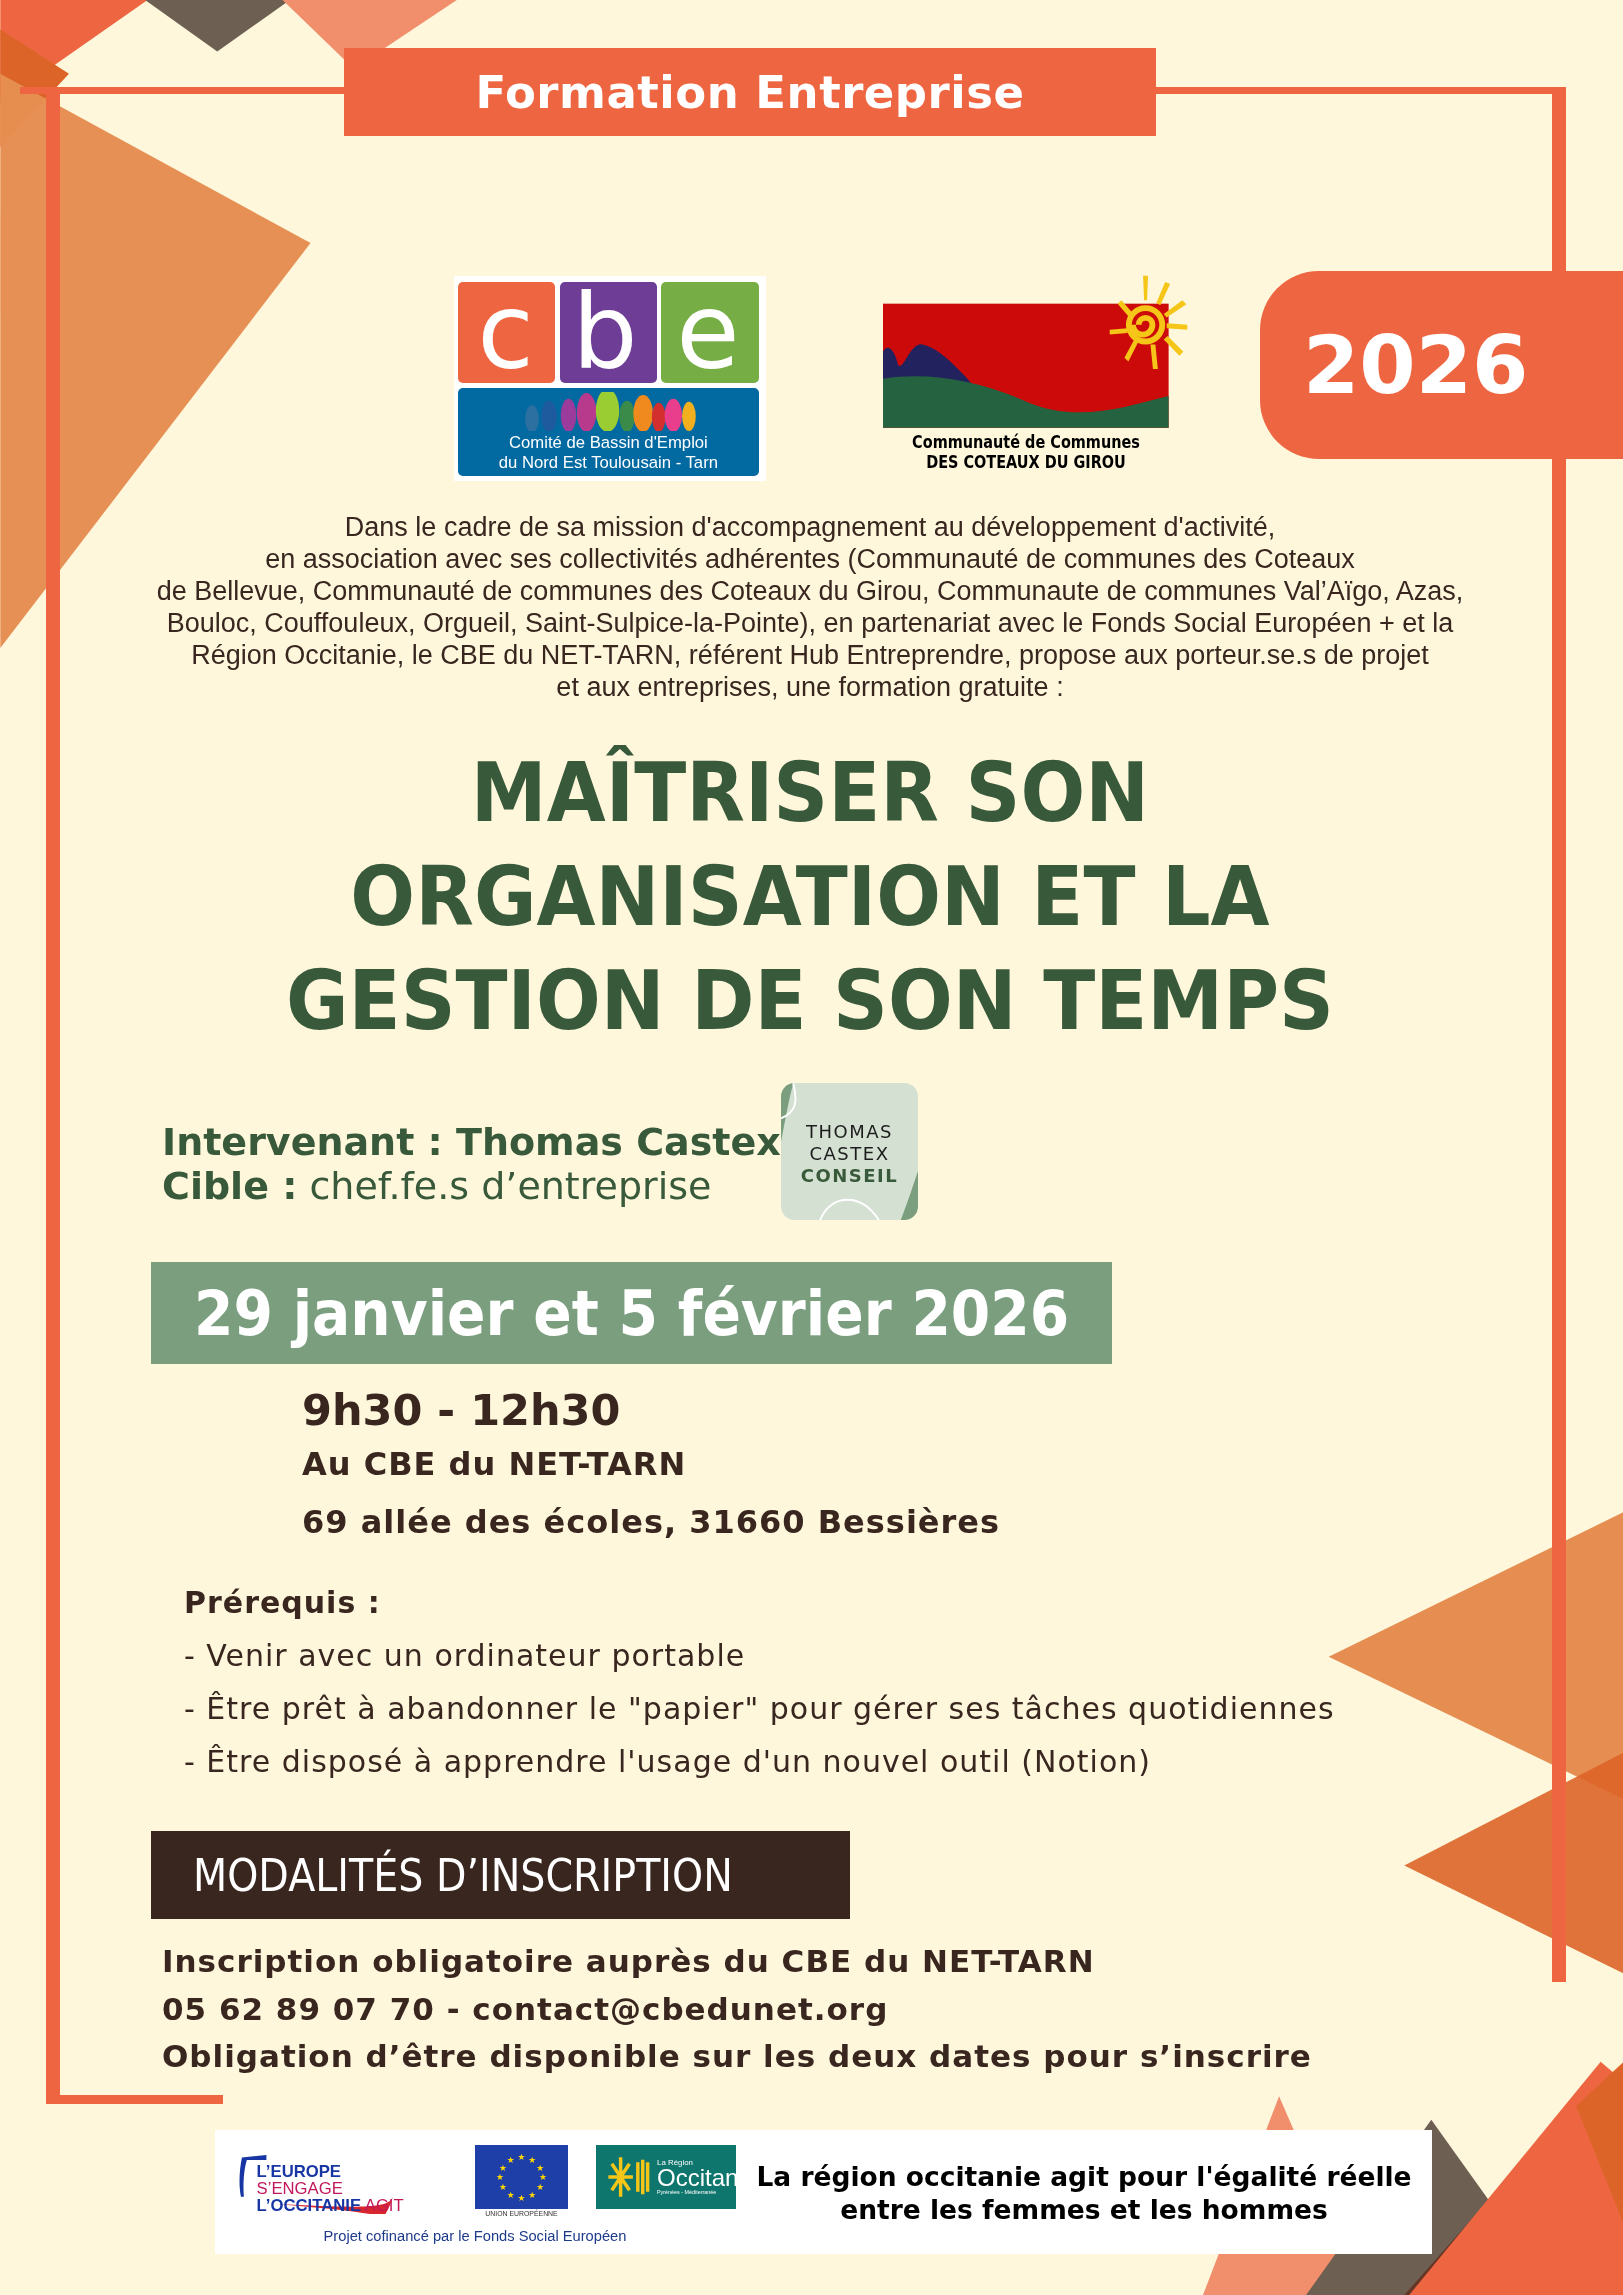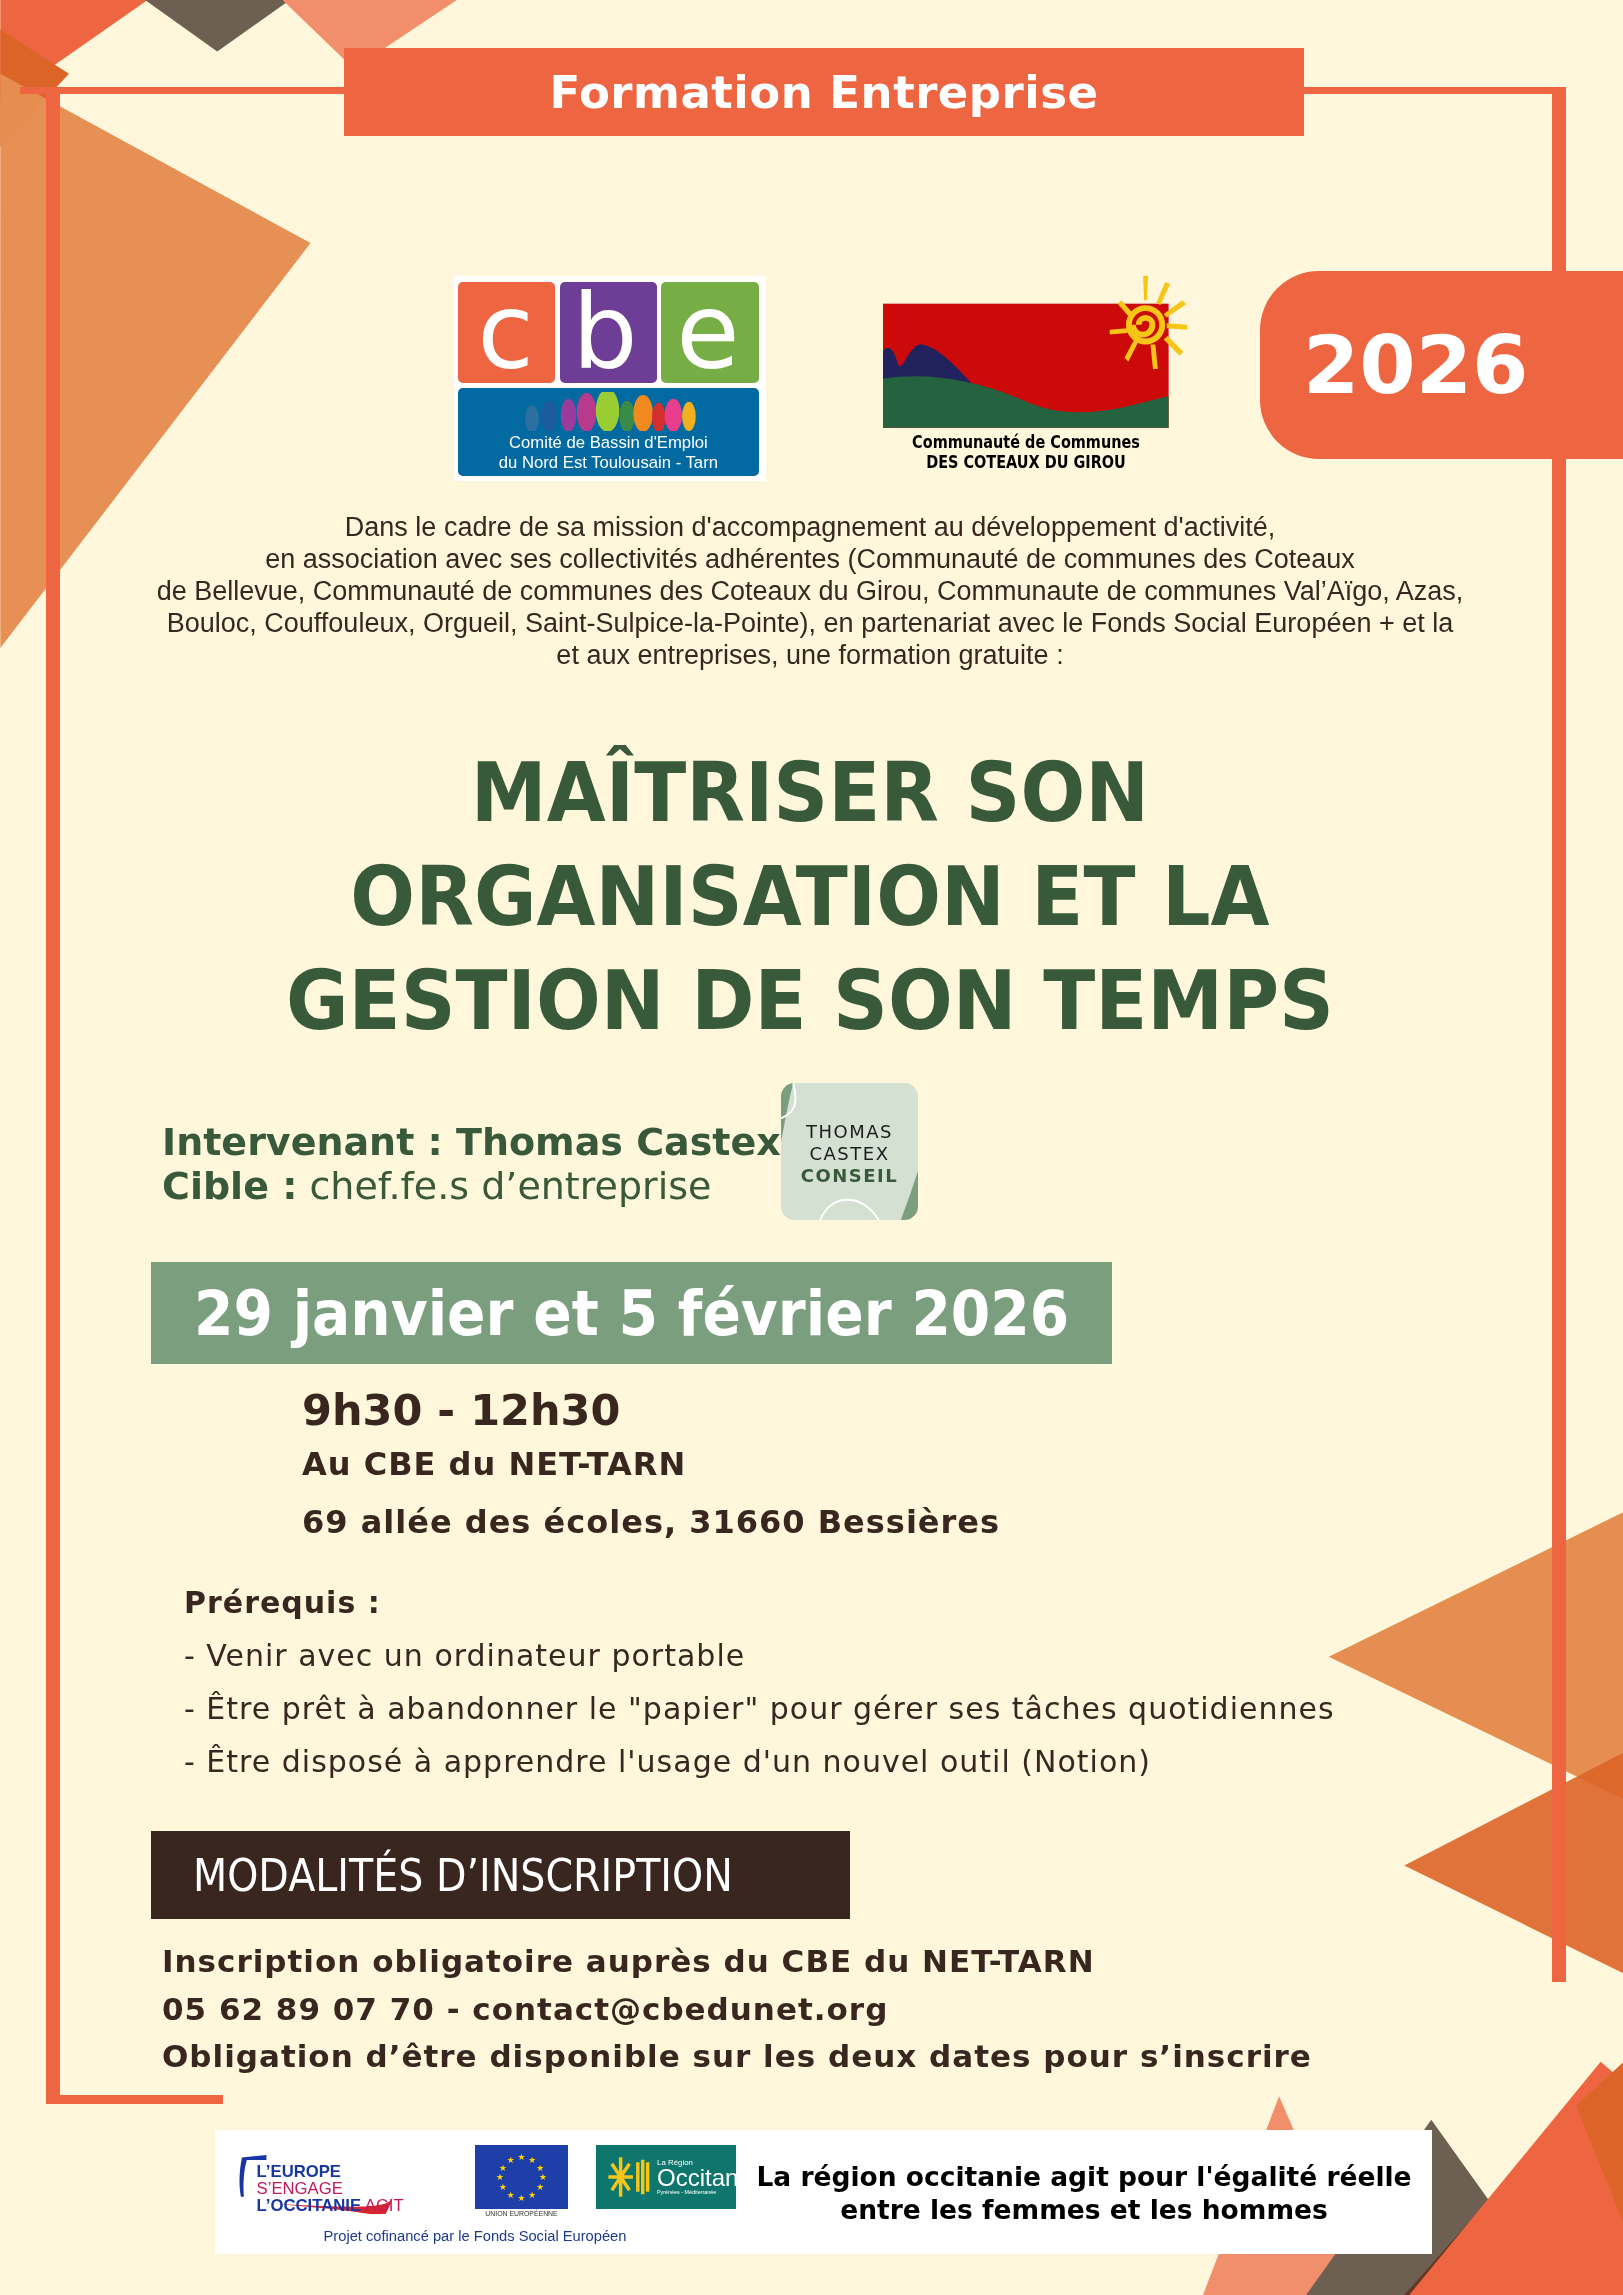--- a/index.html
+++ b/index.html
@@ -1,20 +1,20 @@
 <!DOCTYPE html>
 <html style="font-size:7.9px"><head>
 <meta charset="utf-8">
 <style>
   html, body { margin:0; padding:0; }
   body { width:1624px; height:2295px; position:relative; overflow:hidden; background:#FEF7DC; font-family:"DejaVu Sans", sans-serif; color:#38261F; }
   .abs { position:absolute; }
   svg.deco { position:absolute; left:0; top:0; }
   .frame { position:absolute; background:#EE6641; }
-  .banner-top { left:344px; top:48px; width:960px; height:88px; background:#EE6641; display:flex; align-items:center; justify-content:center; color:#fff; font-family:"DejaVu Sans", sans-serif; font-size:45px; font-weight:bold; letter-spacing:0.5px; }
+  .banner-top { left:344px; top:48px; width:812px; height:88px; background:#EE6641; display:flex; align-items:center; justify-content:center; color:#fff; font-family:"DejaVu Sans", sans-serif; font-size:45px; font-weight:bold; letter-spacing:0.5px; }
   .year-badge { left:1260px; top:271px; width:364px; height:188px; background:#EE6641; border-radius:59px 0 0 59px; display:flex; align-items:center; color:#fff; font-family:"DejaVu Sans", sans-serif; font-weight:bold; font-size:81px; }
   .year-badge span { margin-left:43px; }
   .intro { left:98px; top:511px; width:1424px; text-align:center; font-family:"Liberation Sans", sans-serif; font-size:27px; line-height:32px; color:#38261F; }
   .title { left:98px; top:741px; width:1424px; text-align:center; font-family:"DejaVu Sans", sans-serif; font-weight:bold; font-size:82px; line-height:104px; color:#38593A; transform:scaleX(0.93); transform-origin:center top; }
   .speaker { left:162px; font-family:"DejaVu Sans", sans-serif; font-size:38px; color:#38593A; }
   .speaker b { font-weight:bold; }
   .tc-logo { left:781px; top:1083px; width:137px; height:137px; border-radius:13.7px; background:#D3E0D2; overflow:hidden; }
   .tc-logo .txt { position:absolute; left:0; top:38px; width:100%; text-align:center; font-family:"DejaVu Sans", sans-serif; font-size:18px; line-height:22px; letter-spacing:1.5px; color:#1d1d1d; }
   .tc-logo .txt .green { color:#38593A; font-weight:bold; }
   .date-banner { left:151px; top:1262px; width:961px; height:102px; background:#7A9E7E; color:#fff; font-family:"DejaVu Sans", sans-serif; font-weight:bold; font-size:63px; display:flex; align-items:center; }
@@ -116,20 +116,21 @@
     <div style="transform:scaleX(0.85);">Communauté de Communes</div>
     <div style="transform:scaleX(0.85);">DES COTEAUX DU GIROU</div>
   </div>
 </div>
 
 <div class="abs intro">
   <div>Dans le cadre de sa mission d'accompagnement au développement d'activité,</div>
   <div>en association avec ses collectivités adhérentes (Communauté de communes des Coteaux</div>
   <div>de Bellevue, Communauté de communes des Coteaux du Girou, Communaute de communes Val’Aïgo, Azas,</div>
   <div>Bouloc, Couffouleux, Orgueil, Saint-Sulpice-la-Pointe), en partenariat avec le Fonds Social Européen + et la</div>
+  <div>Région Occitanie, le CBE du NET-TARN, référent Hub Entreprendre, propose aux porteur.se.s de projet</div>
   <div>et aux entreprises, une formation gratuite :</div>
 </div>
 
 <div class="abs title">
   <div>MAÎTRISER SON</div>
   <div>ORGANISATION ET LA</div>
   <div>GESTION DE SON TEMPS</div>
 </div>
 
 <div class="abs speaker" style="top:1097px;margin-top:23px;">

